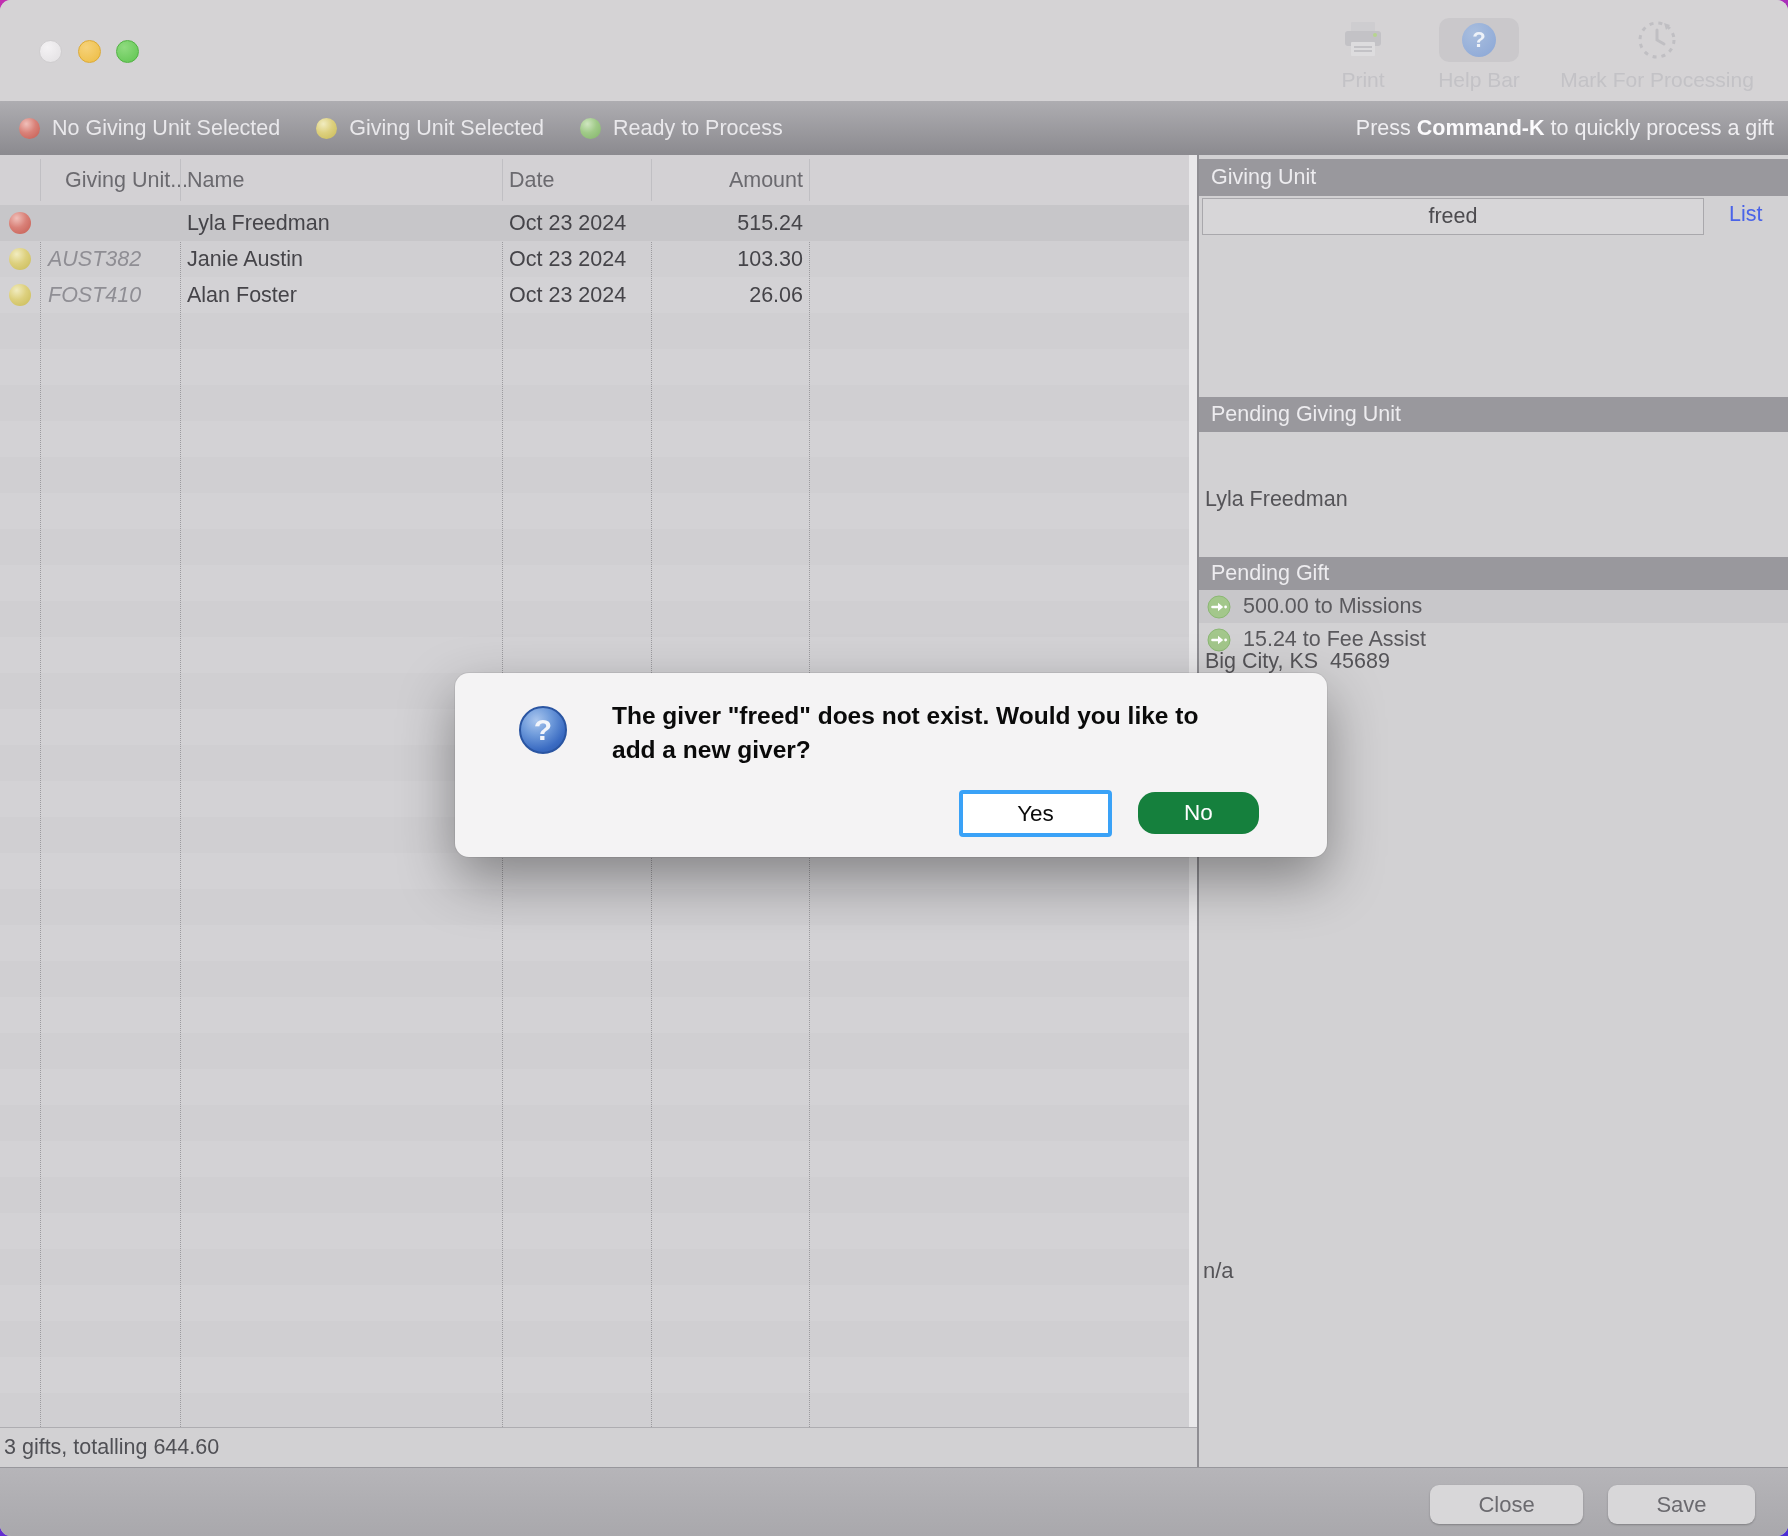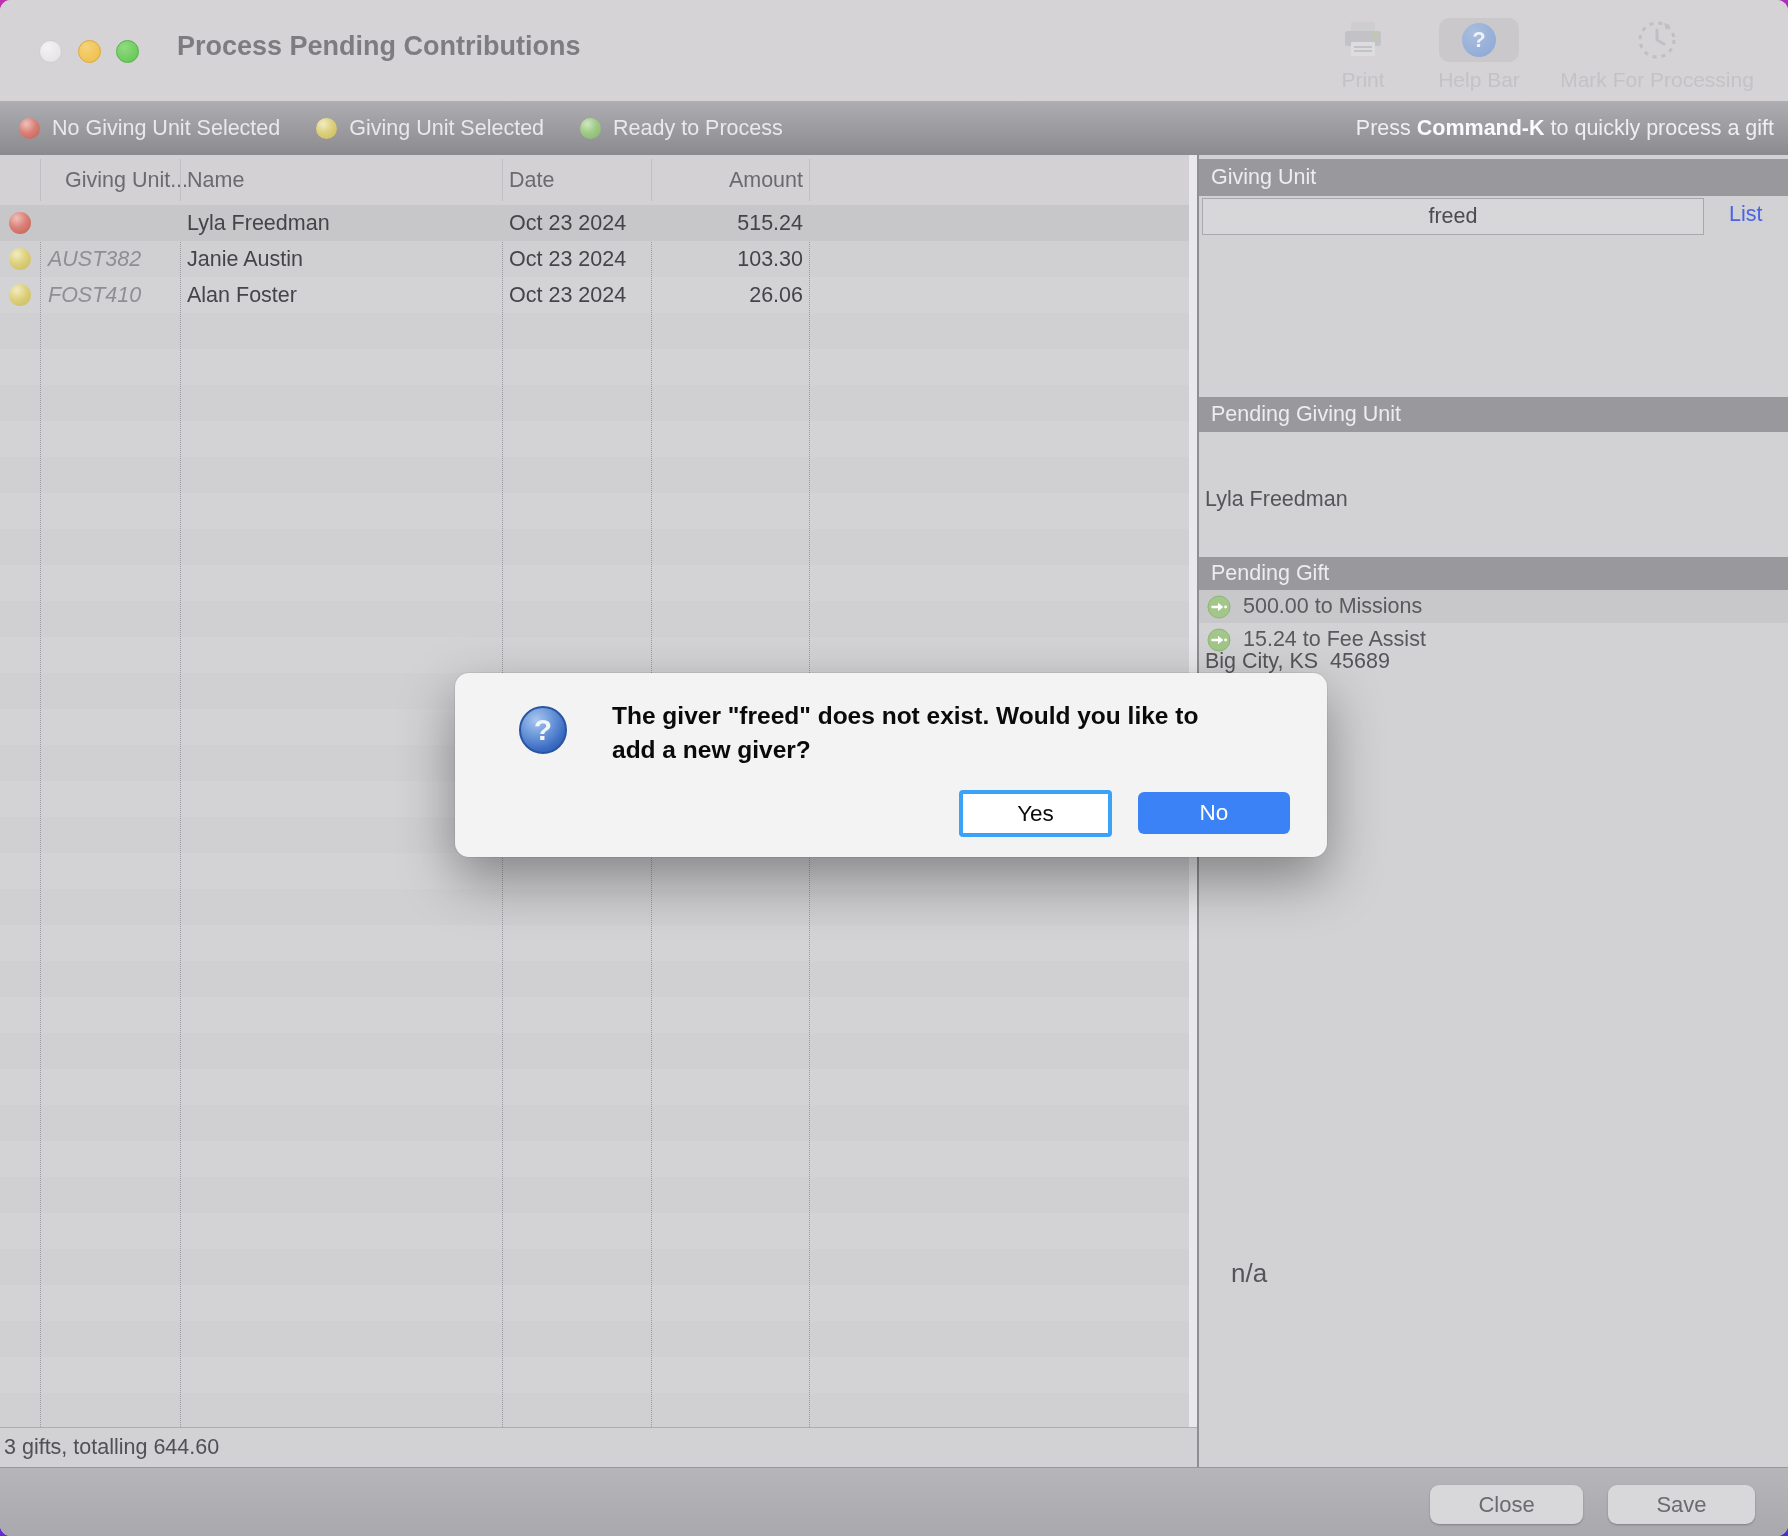--- a/index.html
+++ b/index.html
@@ -75,47 +75,46 @@
     border:1px solid #a9a8ac;box-sizing:border-box;font-family:"Liberation Sans",sans-serif;
     font-size:21.5px;color:#4c4b4f;padding:0 8px;outline:none;text-align:center;}
   .gu-list{position:absolute;left:530px;top:47px;font-size:21.5px;color:#4a63e8;cursor:pointer;}
   .bar-pgu{top:242px;}
   .address{position:absolute;left:6px;top:277px;font-size:21.5px;color:#555458;line-height:27px;white-space:pre-wrap;}
   .bar-pg{top:402px;height:43px;line-height:33px;}
   .gift-row{position:absolute;left:0;width:589px;height:33px;display:flex;align-items:center;font-size:21.5px;color:#5a595d;}
   .gift-row.alt{background:#c8c7ca;}
   .gift-icon{margin:0 12px 0 8px;width:24px;height:24px;flex:0 0 auto;}
   .bar-si{top:1069px;height:33px;line-height:33px;}
-  .si-value{position:absolute;left:4px;top:1103px;font-size:26px;color:#555458;margin-left:28px;}
+  .si-value{position:absolute;left:4px;top:1103px;font-size:22px;color:#555458;}
 
   
   .dialog{position:absolute;left:455px;top:673px;width:872px;height:184px;background:#f4f3f4;
     border-radius:14px;box-shadow:0 22px 55px rgba(0,0,0,.38),0 0 0 1px rgba(0,0,0,.06);}
   .q-orb{position:absolute;left:64px;top:33px;width:48px;height:48px;border-radius:50%;
     background:radial-gradient(circle at 35% 28%,#aac6ee 0%,#6f9bdb 35%,#3a6bc2 70%,#2b57a8 100%);
     border:2px solid #2a55a2;box-sizing:border-box;color:#f2f5fb;font-size:30px;font-weight:bold;
     line-height:44px;text-align:center;}
   .dlg-text{position:absolute;left:157px;top:26px;width:680px;font-size:24.5px;font-weight:bold;
     color:#0a0a0a;line-height:34px;}
   .btn-yes-ring{position:absolute;left:504px;top:117px;width:153px;height:47px;box-sizing:border-box;
     border:4px solid #3aa2f7;border-radius:4px;background:#ffffff;display:flex;align-items:center;justify-content:center;
     font-size:22.5px;color:#0b0b0b;cursor:default;}
-  .btn-no{position:absolute;left:683px;top:119px;width:152px;height:42px;background:#3b82f6;border-radius:6px;
+  .btn-no{position:absolute;left:683px;top:119px;width:121px;height:42px;background:#15803d;border-radius:17px;
     color:#fdfdfe;font-size:22.5px;text-align:center;line-height:42px;cursor:default;}
 </style>
 </head>
 <body>
 
 <div class="window">
 
   <div class="titlebar">
     <div class="traffic t-red"></div>
     <div class="traffic t-yellow"></div>
     <div class="traffic t-green"></div>
-    <div class="win-title">Process Pending Contributions</div>
 
     <div class="tool tool-print">
       <div class="ticon">
         <svg width="42" height="40" viewBox="0 0 42 40">
           <rect x="9" y="2" width="24" height="10" rx="1" fill="#cecdd0"></rect>
           <rect x="3" y="11" width="36" height="15" rx="3" fill="#c3c2c6"></rect>
           <circle cx="33" cy="15" r="2" fill="#b6d48f"></circle>
           <rect x="9" y="22" width="24" height="14" rx="1" fill="#dddcde"></rect>
           <rect x="12" y="26" width="18" height="2" fill="#c3c2c6"></rect>
           <rect x="12" y="30" width="18" height="2" fill="#c3c2c6"></rect>

